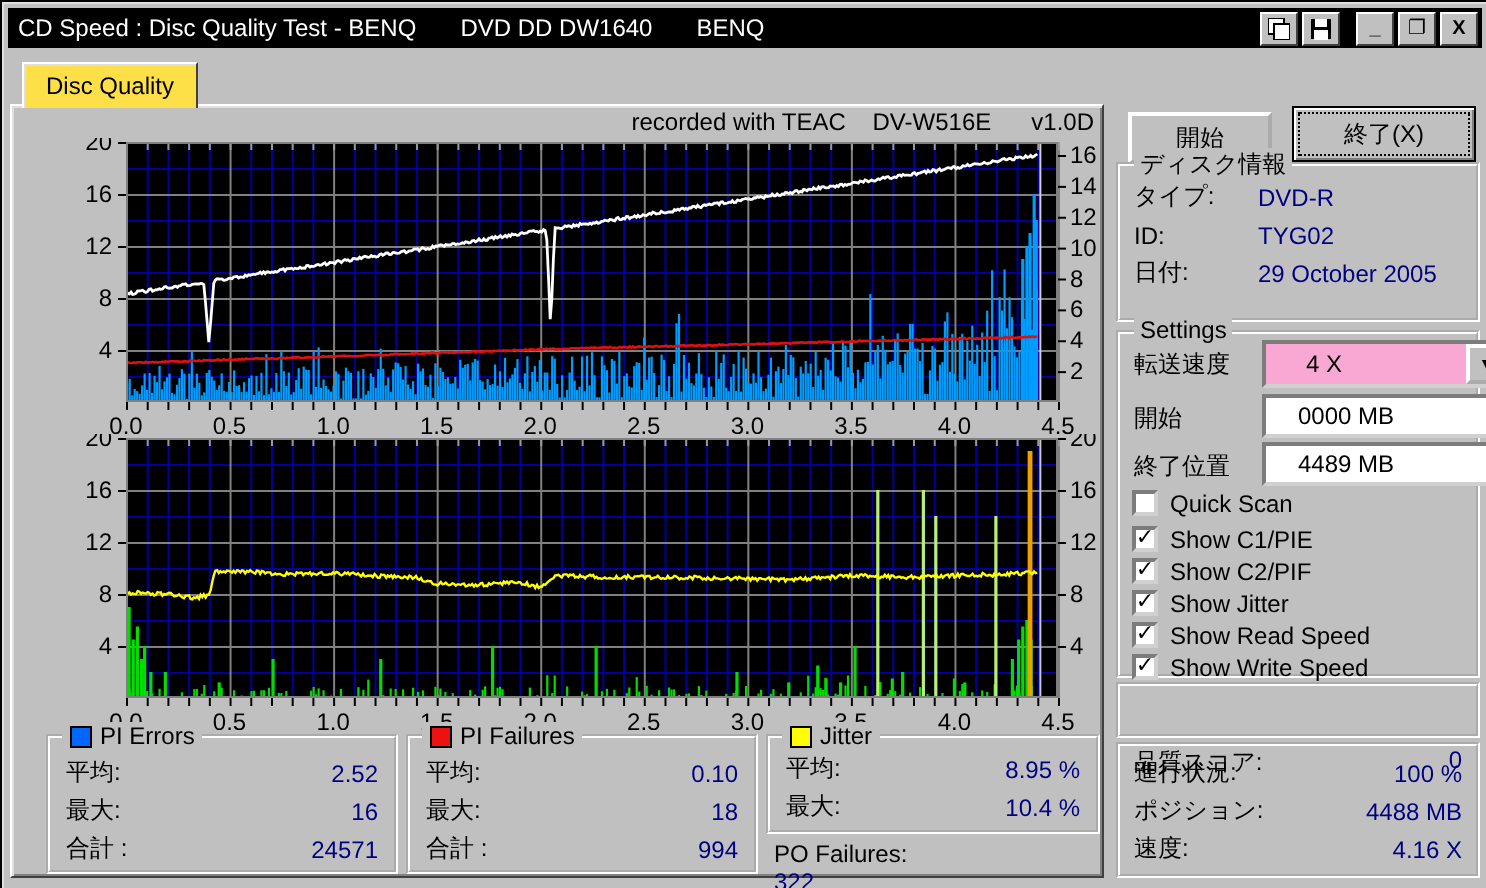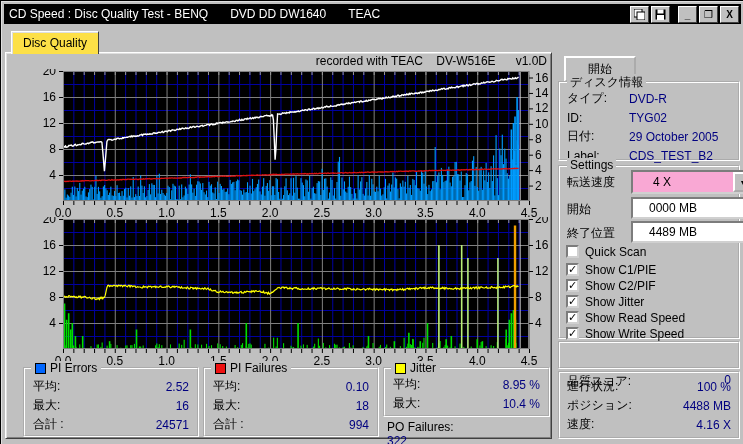--- a/index.html
+++ b/index.html
@@ -37,21 +37,21 @@
   .lblrow{position:absolute;z-index:2;white-space:nowrap;}
   .porow{position:absolute;left:386px;top:419px;width:154px;display:flex;justify-content:space-between;z-index:2;flex-direction:column;}
   svg text{font-family:"Liberation Sans","DejaVu Sans",sans-serif;}
 </style>
 </head>
 <body>
 
 <div class="win">
 
   <div class="titlebar">
-    <span class="ttext"><span>CD Speed : Disc Quality Test - BENQ</span><span class="tgap">DVD DD DW1640</span><span class="tgap">TEAC</span></span>
+    <span class="ttext"><span>CD Speed : Disc Quality Test - BENQ</span><span class="tgap">DVD DD DW1640</span><span class="tgap">BENQ</span></span>
     <span class="tbtns">
       <span class="tb">
         <svg width="11" height="11" viewBox="0 0 11 11">
             <rect x="0" y="0" width="8" height="8" fill="#fff" stroke="#000"></rect>
             <rect x="3" y="3" width="8" height="8" fill="#fff" stroke="#000"></rect>
           </svg>
       </span>
       <span class="tb">
         <svg width="11" height="11" viewBox="0 0 11 11">
             <rect x="0.5" y="0.5" width="10" height="10" fill="#000"></rect>
@@ -1034,39 +1034,38 @@
       </div>
   </div>
   <div class="porow">
     <span class="rl">PO Failures:</span>
     <span class="rv">322</span>
   </div>
 
   <div class="btn" style="left:563px;top:55px;width:68px;height:22px;">
       <span>開始</span>
     </div>
+  <div class="btn default" style="left:645px;top:52px;width:90px;height:26px;">
+      <span>終了(X)</span>
+    </div>
 
   <div class="gbox" style="left:557px;top:80px;width:178px;height:76px;">
     <span class="gtitle">ディスク情報</span>
     <div class="rows" id="rows-disc" style="top:6px;left:7px;right:6px;">
         <div class="row">
           <span class="rl">タイプ:</span>
           <span class="rv lft">DVD-R</span>
         </div>
         <div class="row">
           <span class="rl">ID:</span>
           <span class="rv lft">TYG02</span>
         </div>
         <div class="row">
           <span class="rl">日付:</span>
           <span class="rv lft">29 October 2005</span>
-        </div>
-        <div class="row">
-          <span class="rl">Label:</span>
-          <span class="rv lft">CDS_TEST_B2</span>
         </div>
       </div>
   </div>
 
   <div class="gbox" style="left:557px;top:164px;width:178px;height:170px;">
     <span class="gtitle">Settings</span>
   </div>
   <span class="lblrow" style="left:566px;top:173px;">転送速度</span>
   <div class="combo" style="left:630px;top:169px;width:100px;height:20px;">
     <span>4 X</span>

